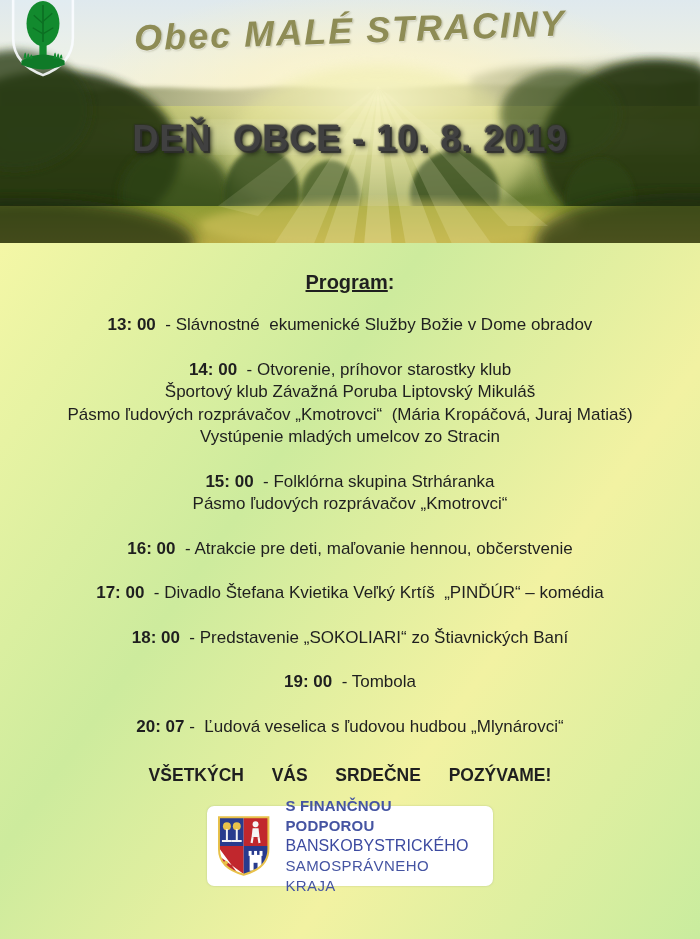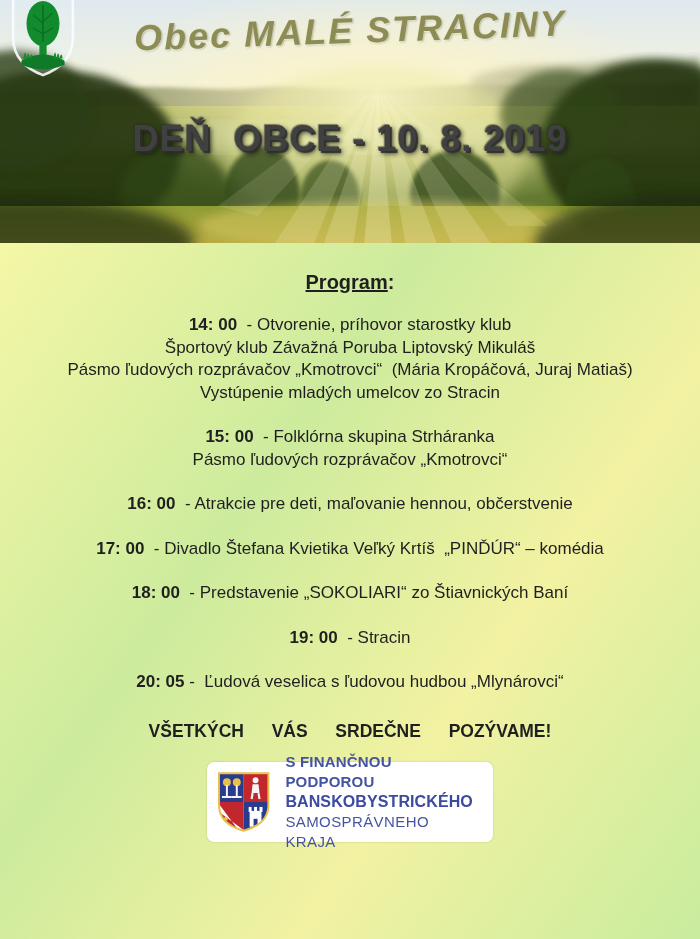--- a/index.html
+++ b/index.html
@@ -42,21 +42,21 @@
   }
 
   
   .sponsor-box{
     width:286px;height:80px;margin:20px auto 0 auto;background:#ffffff;
     border-radius:7px;display:flex;align-items:center;gap:15px;
     box-sizing:border-box;padding:6px 10px;box-shadow:0 0 2px rgba(120,140,90,.4);
   }
   .sponsor-text{display:flex;flex-direction:column;align-items:flex-start;text-align:left;line-height:20px;}
   .sponsor-l1{color:#4554a2;font-size:15px;font-weight:bold;letter-spacing:.2px;}
-  .sponsor-l2{color:#3c4aa0;font-size:16px;font-weight:bold;letter-spacing:.1px;}
+  .sponsor-l2{color:#3c4aa0;font-size:16px;font-weight:normal;letter-spacing:.1px;}
   .sponsor-l3{color:#4554a2;font-size:15px;letter-spacing:.4px;}
 </style>
 </head>
 <body>
 
 <div class="poster">
 
   <div class="hero">
     <svg class="bg" width="700" height="243" viewBox="0 0 700 243">
       <defs>
@@ -147,43 +147,46 @@
     <div class="hero-title">DEŇ  OBCE - 10. 8. 2019</div>
   </div>
 
   <div class="program-section">
     <div class="program-heading">
       <span class="u">Program</span><span>:</span>
     </div>
 
     <div id="program-list">
         <div class="program-item">
+          <div class="program-line"><span class="time">13: 00</span><span>  - </span><span>Slávnostné  ekumenické Služby Božie v Dome obradov</span></div>
+        </div>
+        <div class="program-item">
           <div class="program-line"><span class="time">14: 00</span><span>  - </span><span>Otvorenie, príhovor starostky klub</span></div>
           <div class="program-line">Športový klub Závažná Poruba Liptovský Mikuláš</div>
           <div class="program-line">Pásmo ľudových rozprávačov „Kmotrovci“  (Mária Kropáčová, Juraj Matiaš)</div>
           <div class="program-line">Vystúpenie mladých umelcov zo Stracin</div>
         </div>
         <div class="program-item">
           <div class="program-line"><span class="time">15: 00</span><span>  - </span><span>Folklórna skupina Strháranka</span></div>
           <div class="program-line">Pásmo ľudových rozprávačov „Kmotrovci“</div>
         </div>
         <div class="program-item">
           <div class="program-line"><span class="time">16: 00</span><span>  - </span><span>Atrakcie pre deti, maľovanie hennou, občerstvenie</span></div>
         </div>
         <div class="program-item">
           <div class="program-line"><span class="time">17: 00</span><span>  - </span><span>Divadlo Štefana Kvietika Veľký Krtíš  „PINĎÚR“ – komédia</span></div>
         </div>
         <div class="program-item">
           <div class="program-line"><span class="time">18: 00</span><span>  - </span><span>Predstavenie „SOKOLIARI“ zo Štiavnických Baní</span></div>
         </div>
         <div class="program-item">
-          <div class="program-line"><span class="time">19: 00</span><span>  - </span><span>Stracin</span></div>
-        </div>
-        <div class="program-item">
-          <div class="program-line"><span class="time">20: 05</span><span> -  </span><span>Ľudová veselica s ľudovou hudbou „Mlynárovci“</span></div>
+          <div class="program-line"><span class="time">19: 00</span><span>  - </span><span>Tombola</span></div>
+        </div>
+        <div class="program-item">
+          <div class="program-line"><span class="time">20: 07</span><span> -  </span><span>Ľudová veselica s ľudovou hudbou „Mlynárovci“</span></div>
         </div>
       </div>
 
     <div class="invitation">VŠETKÝCH  VÁS  SRDEČNE  POZÝVAME!</div>
 
     
     <div class="sponsor-box">
       <svg width="54" height="64" viewBox="0 0 54 62">
         <defs>
           <clipPath id="shieldClip">

